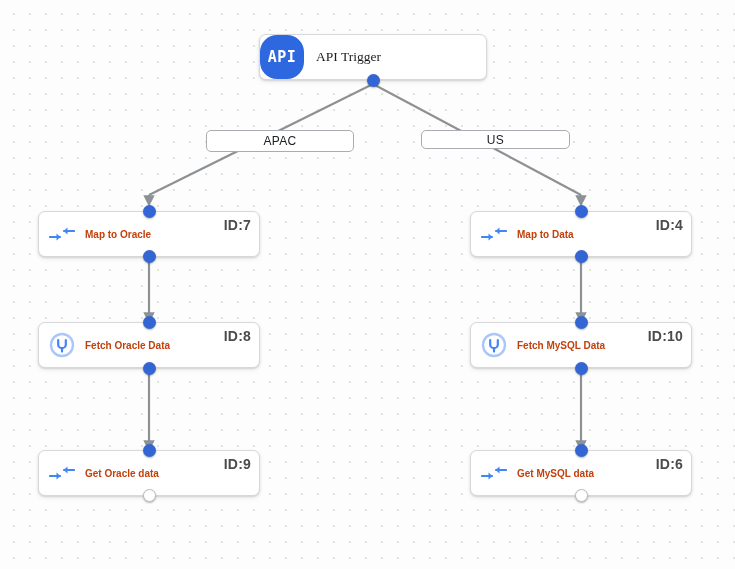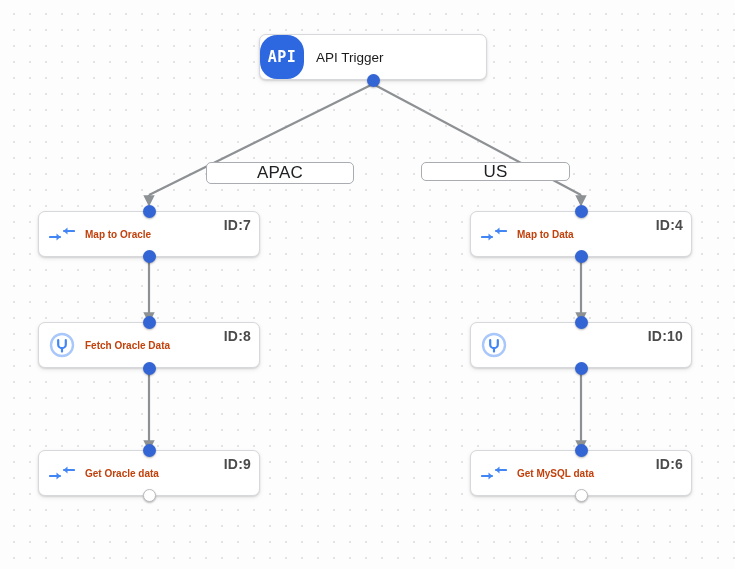--- a/index.html
+++ b/index.html
@@ -68,20 +68,21 @@
     font-size: 10px;
     font-weight: bold;
     color: #c2410c;
     white-space: nowrap;
   }
   .node-trigger .node-label {
     font-weight: normal;
     color: #1b1b1b;
     font-size: 13.5px;
     padding-left: 12px;
+    font-family: Liberation Serif, serif;
   }
   .node-id {
     position: absolute;
     top: 5px;
     right: 8px;
     font-size: 14px;
     font-weight: bold;
     color: #4b4b4b;
     letter-spacing: 0.2px;
   }
@@ -104,24 +105,23 @@
   
   .branch-label {
     position: absolute;
     box-sizing: border-box;
     background: #ffffff;
     border: 1px solid #a9adb2;
     border-radius: 5px;
     display: flex;
     align-items: center;
     justify-content: center;
-    font-size: 17px;
+    font-size: 12px;
     color: #202124;
     letter-spacing: 0.3px;
-    margin-top: 32px;
   }
 </style>
 </head>
 <body>
 
 <div id="canvas">
 
   <svg id="edge-layer" viewBox="0 0 735 569" xmlns="http://www.w3.org/2000/svg">
     <defs>
       <marker id="arrow" viewBox="0 0 10 10" refX="8.6" refY="5" markerWidth="5.2" markerHeight="5.2" orient="auto-start-reverse">
@@ -228,20 +228,21 @@
   <div class="port" style="left:575px; top:250px;"></div>
 
   <div class="node" style="left:470px; top:322px; width:222px; height:46px;">
     <div class="node-icon">
       <svg width="26" height="26" viewBox="0 0 26 26" xmlns="http://www.w3.org/2000/svg">
         <circle cx="13" cy="13" r="11" fill="none" stroke="#a8c7fa" stroke-width="2.4"></circle>
         <path d="M 9.2 8.2 L 9.2 12.4 A 3.8 3.8 0 0 0 16.8 12.4 L 16.8 8.2" fill="none" stroke="#4285f4" stroke-width="2.2" stroke-linecap="round"></path>
         <path d="M 13 16.4 L 13 19.6" fill="none" stroke="#4285f4" stroke-width="2.2" stroke-linecap="round"></path>
       </svg>
     </div>
+    <div class="node-label">Fetch MySQL Data</div>
     <div class="node-id">ID:10</div>
   </div>
   <div class="port" style="left:575px; top:316px;"></div>
   <div class="port" style="left:575px; top:362px;"></div>
 
   <div class="node" style="left:470px; top:450px; width:222px; height:46px;">
     <div class="node-icon">
       <svg width="26" height="18" viewBox="0 0 26 18" xmlns="http://www.w3.org/2000/svg">
         <g stroke="#4285f4" stroke-width="2.1" fill="none" stroke-linecap="round">
           <path d="M 1 12 L 11 12"></path>

